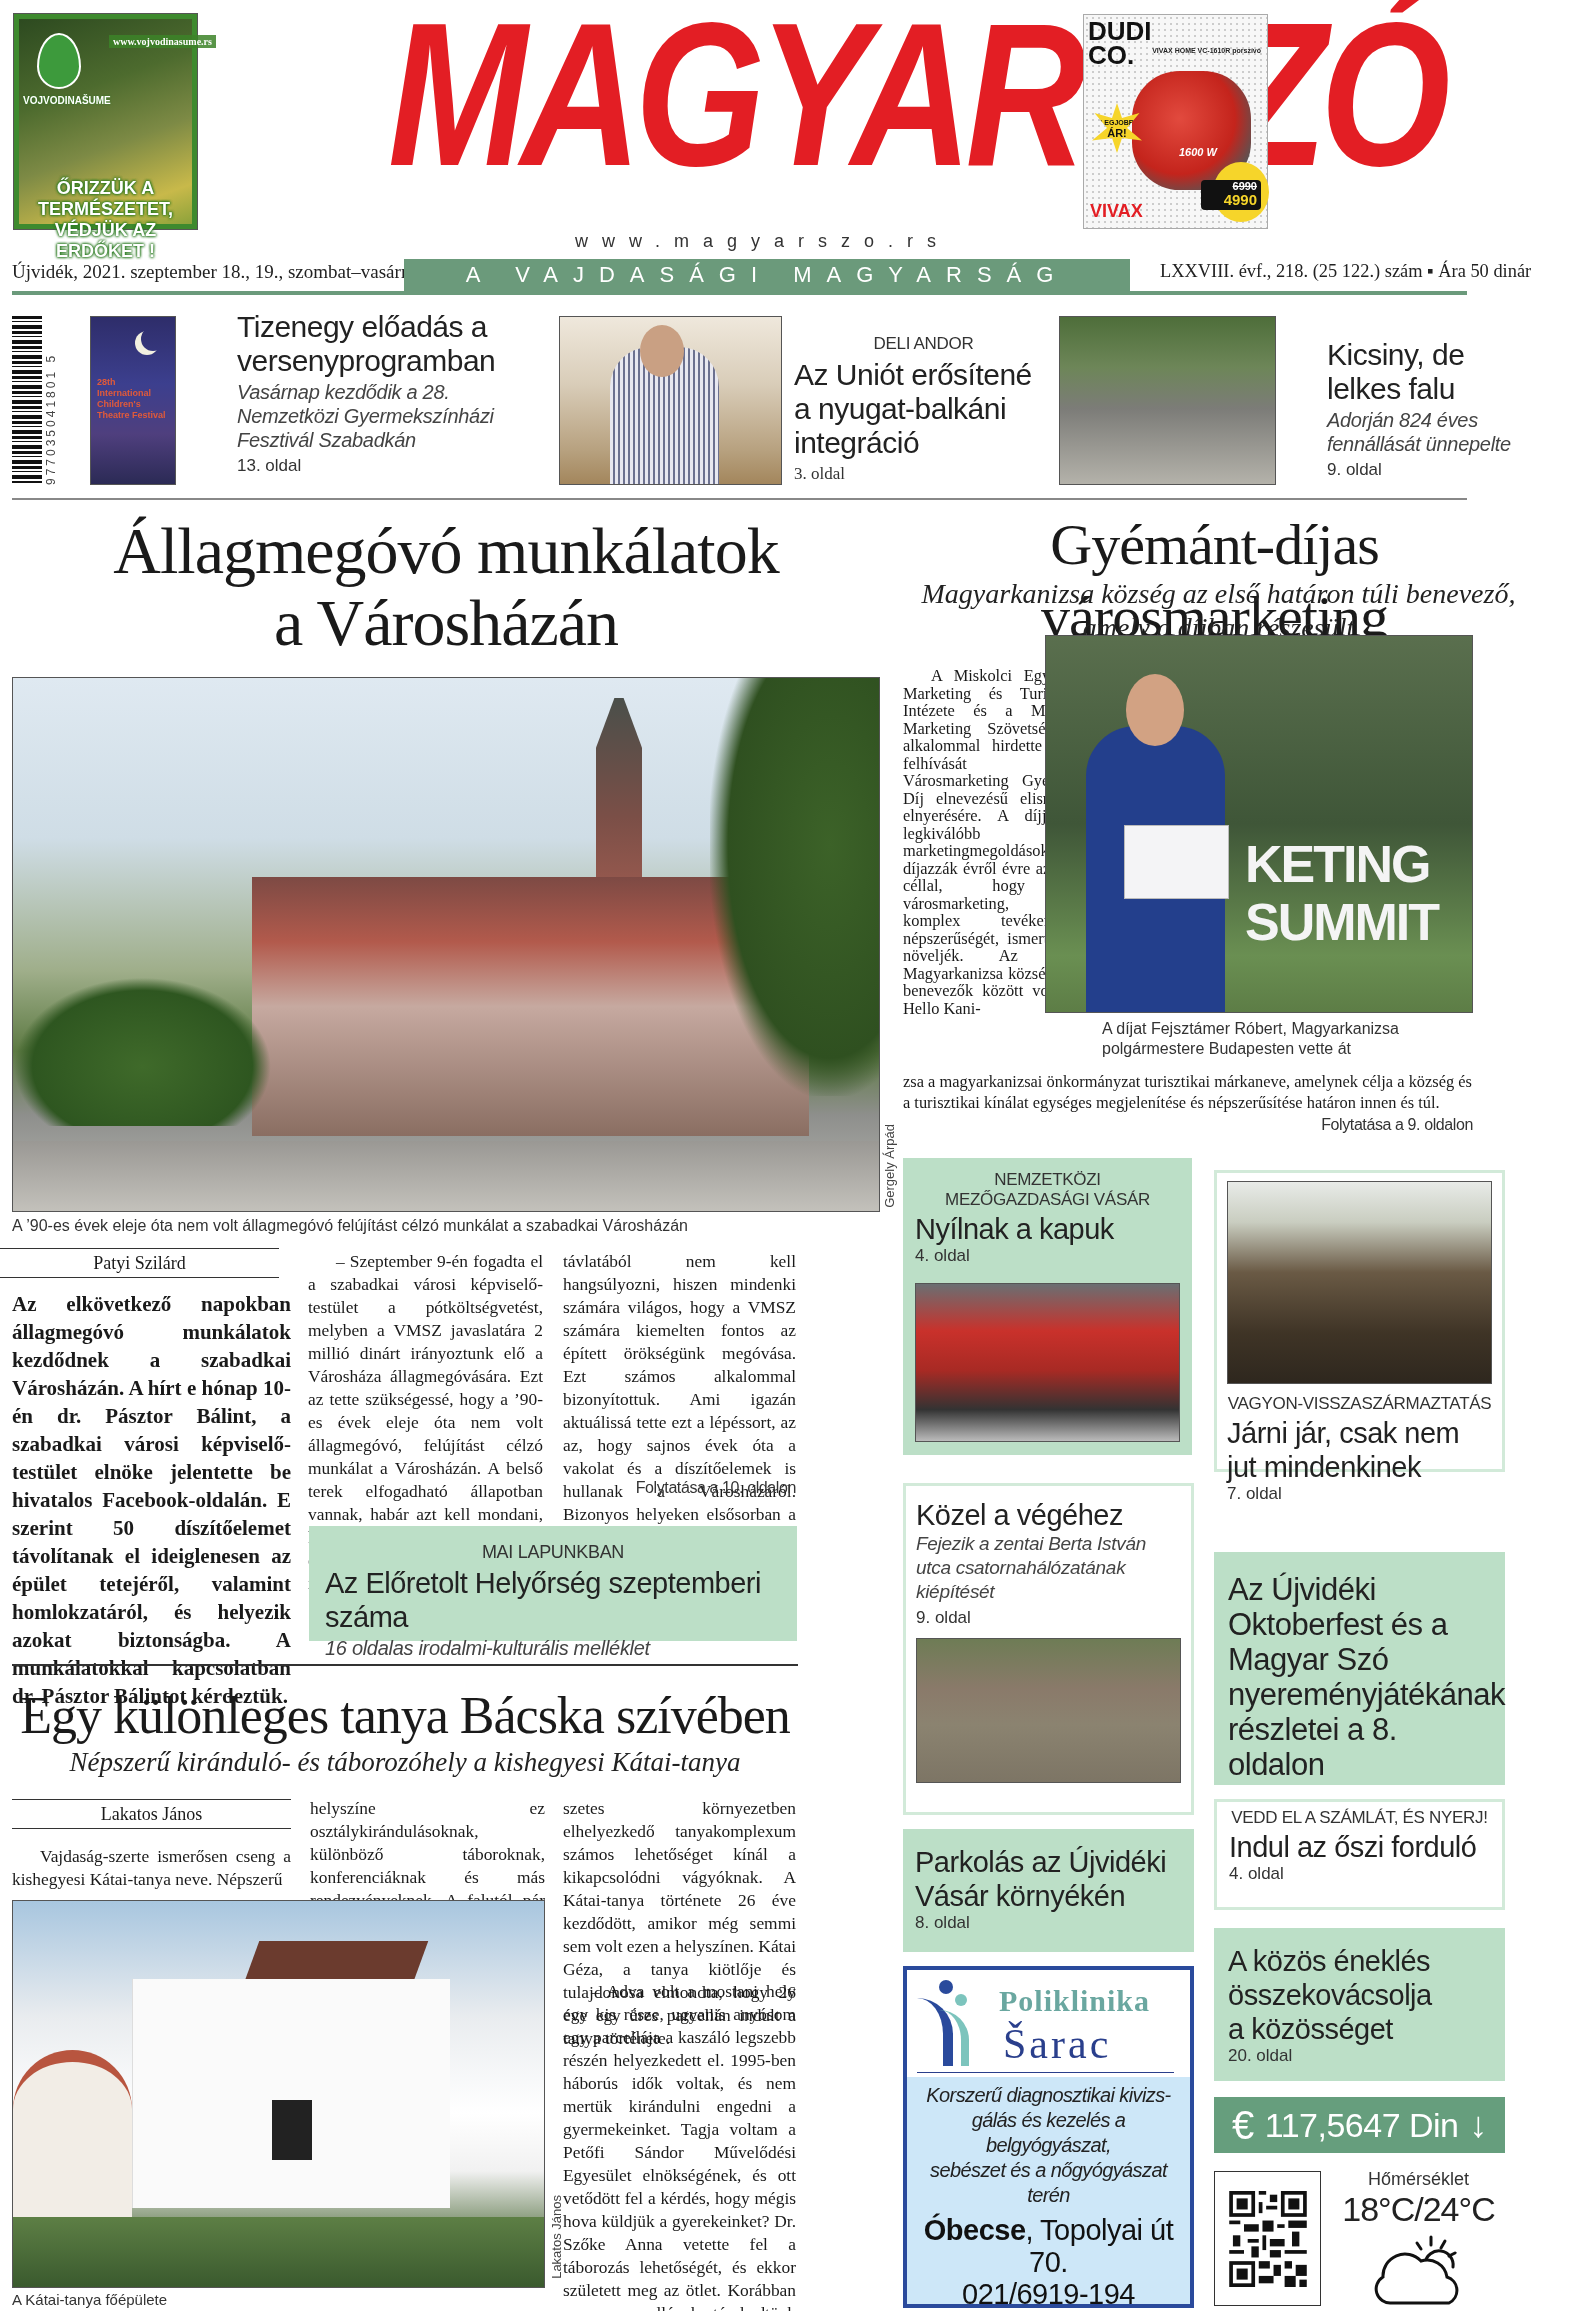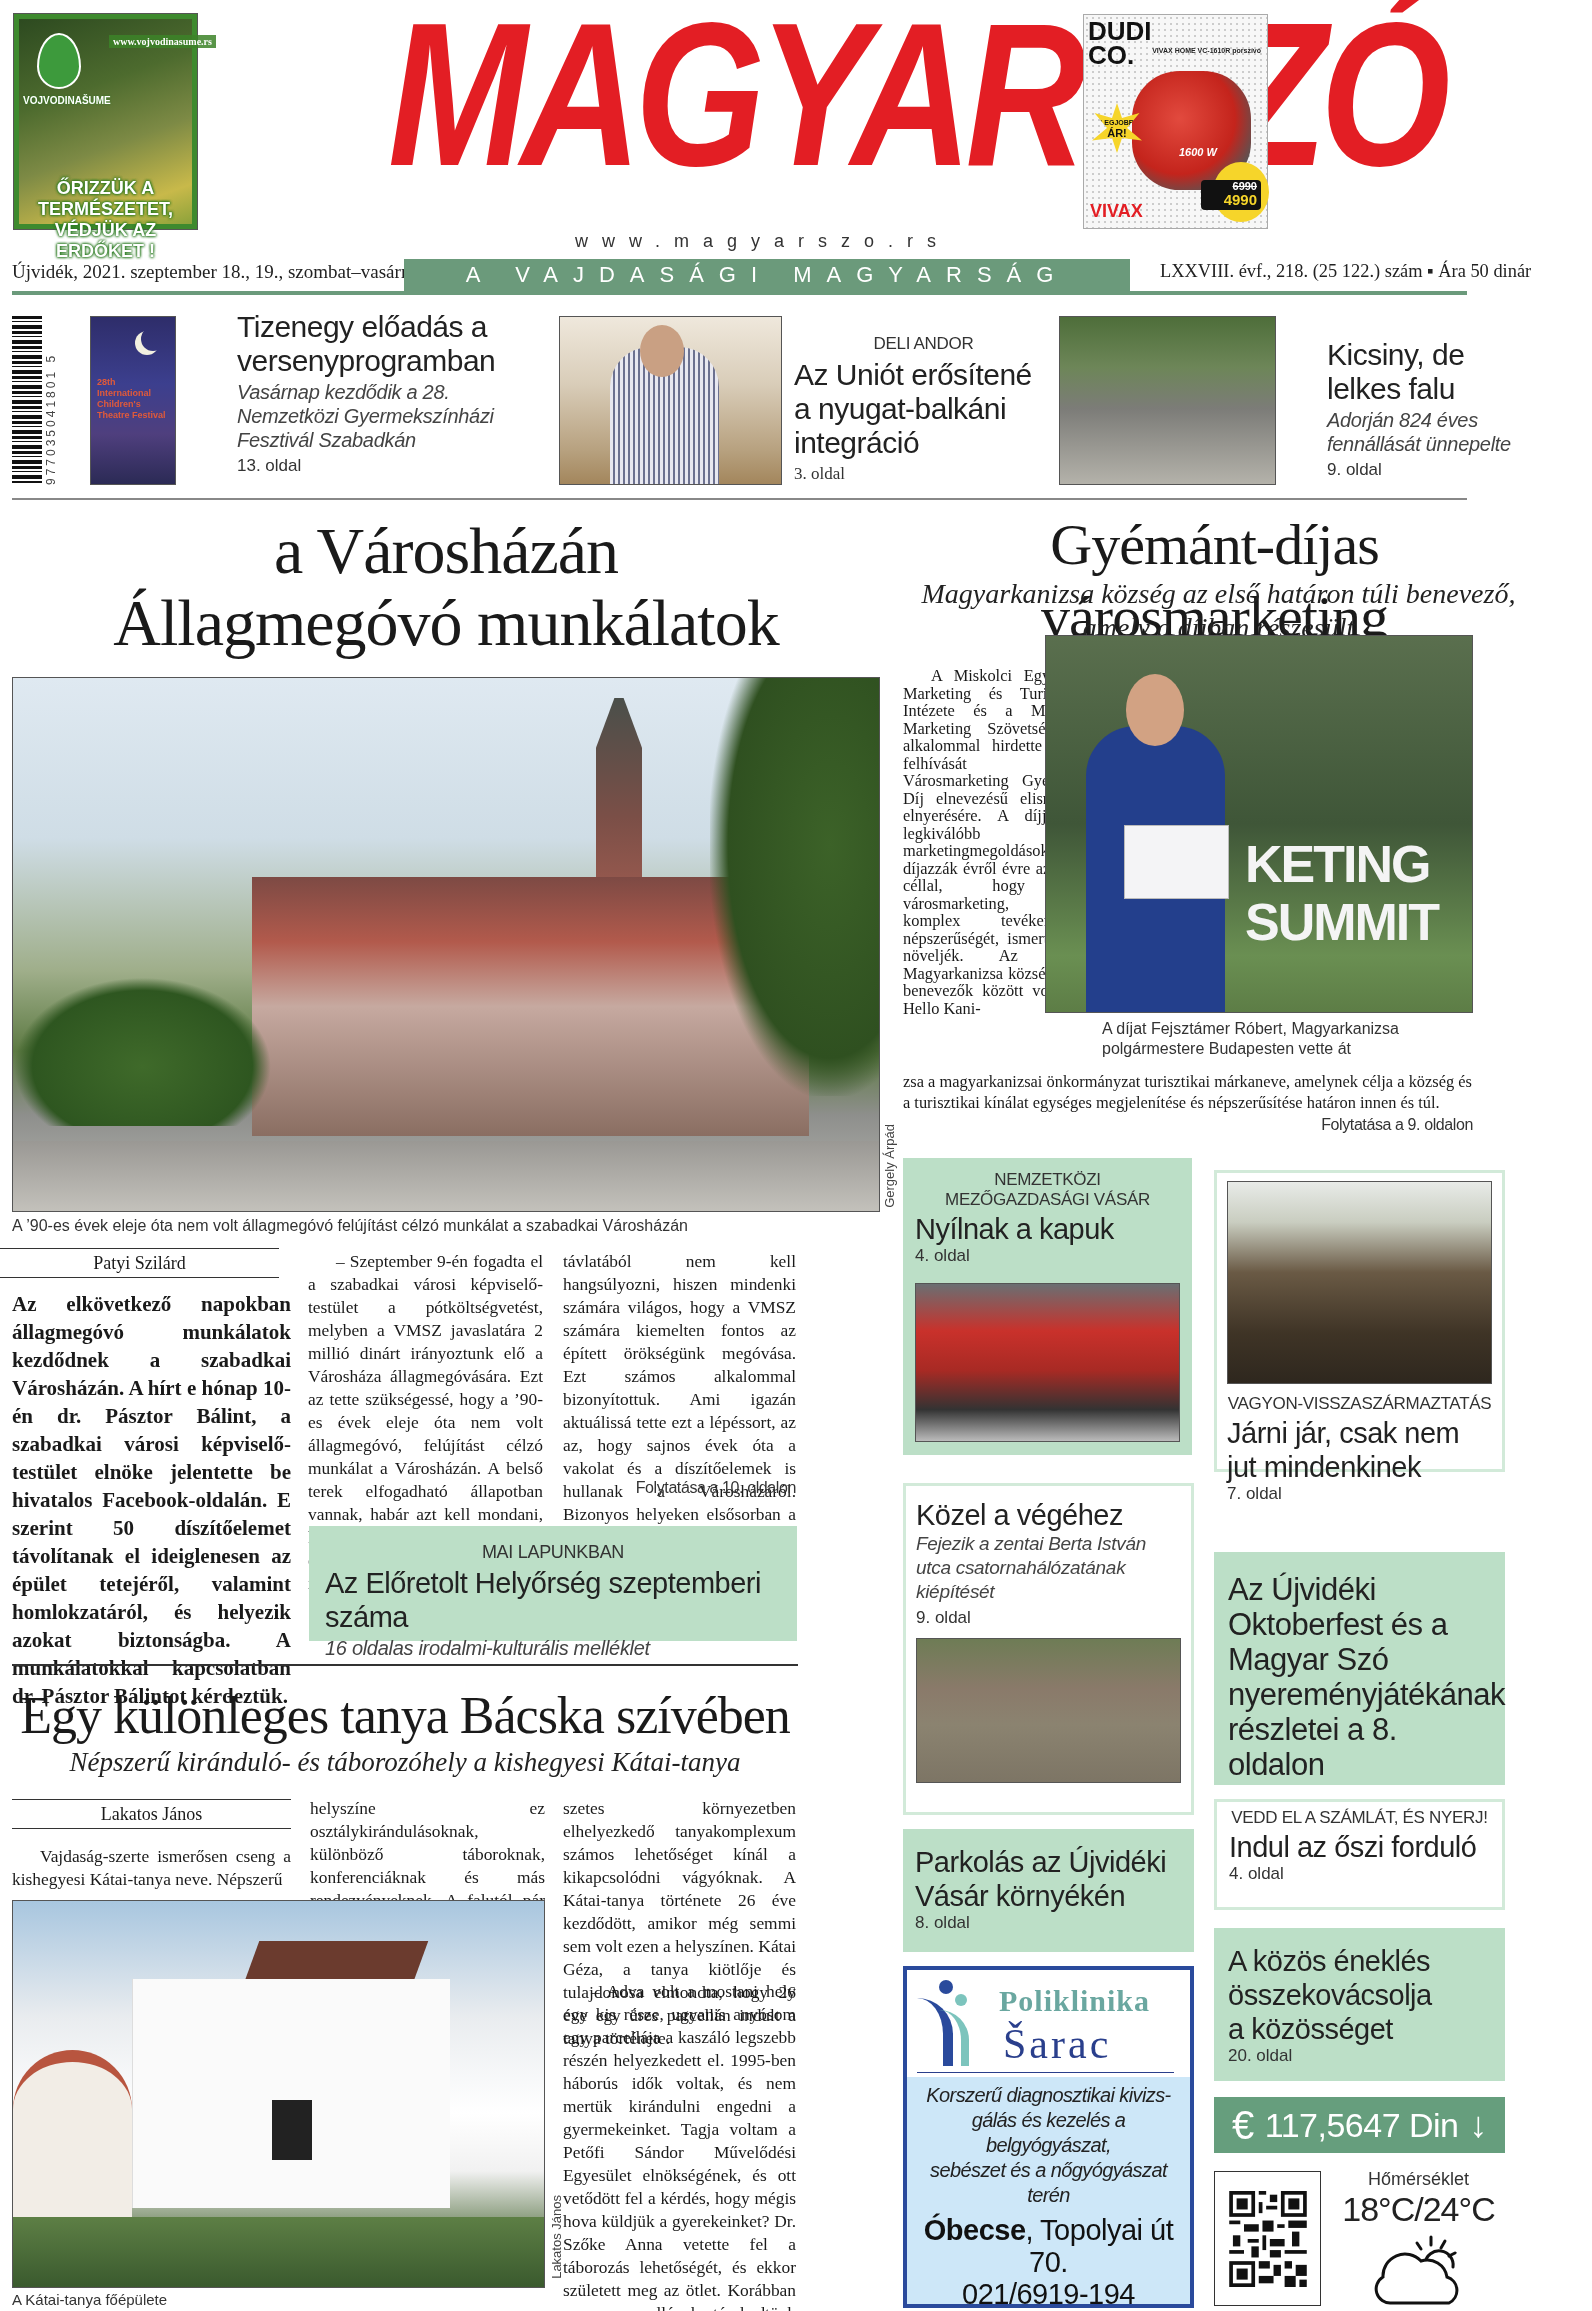--- a/index.html
+++ b/index.html
@@ -133,22 +133,22 @@
 <div class="abs photo ph-crowd" style="left:1059px;top:316px;width:217px;height:169px;"></div>
 <div class="abs" style="left:1327px;top:338px;width:199px;">
   <div class="teaser-title" style="width:159px;">Kicsiny, de lelkes falu</div>
   <div class="teaser-sub" style="margin-top:2px;width:189px;">Adorján 824 éves fennállását ünnepelte</div>
   <div class="page-ref" style="margin-top:4px;">9. oldal</div>
 </div>
 
 <div class="abs" style="left:12px;top:498px;width:1455px;height:2px;background:#888;"></div>
 
 <div class="abs headline" style="left:12px;top:515px;width:868px;">
+  <div>Állagmegóvó munkálatok</div>
   <div>a Városházán</div>
-  <div>Állagmegóvó munkálatok</div>
 </div>
 
 <div class="abs photo ph-city" style="left:12px;top:677px;width:868px;height:535px;">
   <div class="abs" style="left:583px;top:20px;width:46px;height:199px;background:linear-gradient(180deg,#4a4f4a,#7b4f47 60%,#9a5a4f);clip-path:polygon(40% 0,60% 0,100% 25%,100% 100%,0 100%,0 25%);"></div>
   <div class="abs" style="left:239px;top:199px;width:557px;height:259px;background:linear-gradient(180deg,#7d4a44 0%,#b25a4c 25%,#c6a9a0 50%,#8a6e62 100%);"></div>
   <div class="abs" style="left:0;top:299px;width:259px;height:149px;background:radial-gradient(ellipse at 50% 60%,#3f6a2a 0%,#2e5620 60%,transparent 70%);"></div>
   <div class="abs" style="left:697px;top:0;width:171px;height:418px;background:radial-gradient(ellipse at 70% 40%,#3c6228 0%,#2f5020 60%,transparent 72%);"></div>
   <div class="abs" style="left:0;bottom:0;width:100%;height:70px;background:linear-gradient(180deg,#9a9894,#c3c1bb);"></div>
 </div>
 <div class="abs credit-vert" style="left:882px;top:1124px;">Gergely Árpád</div>

